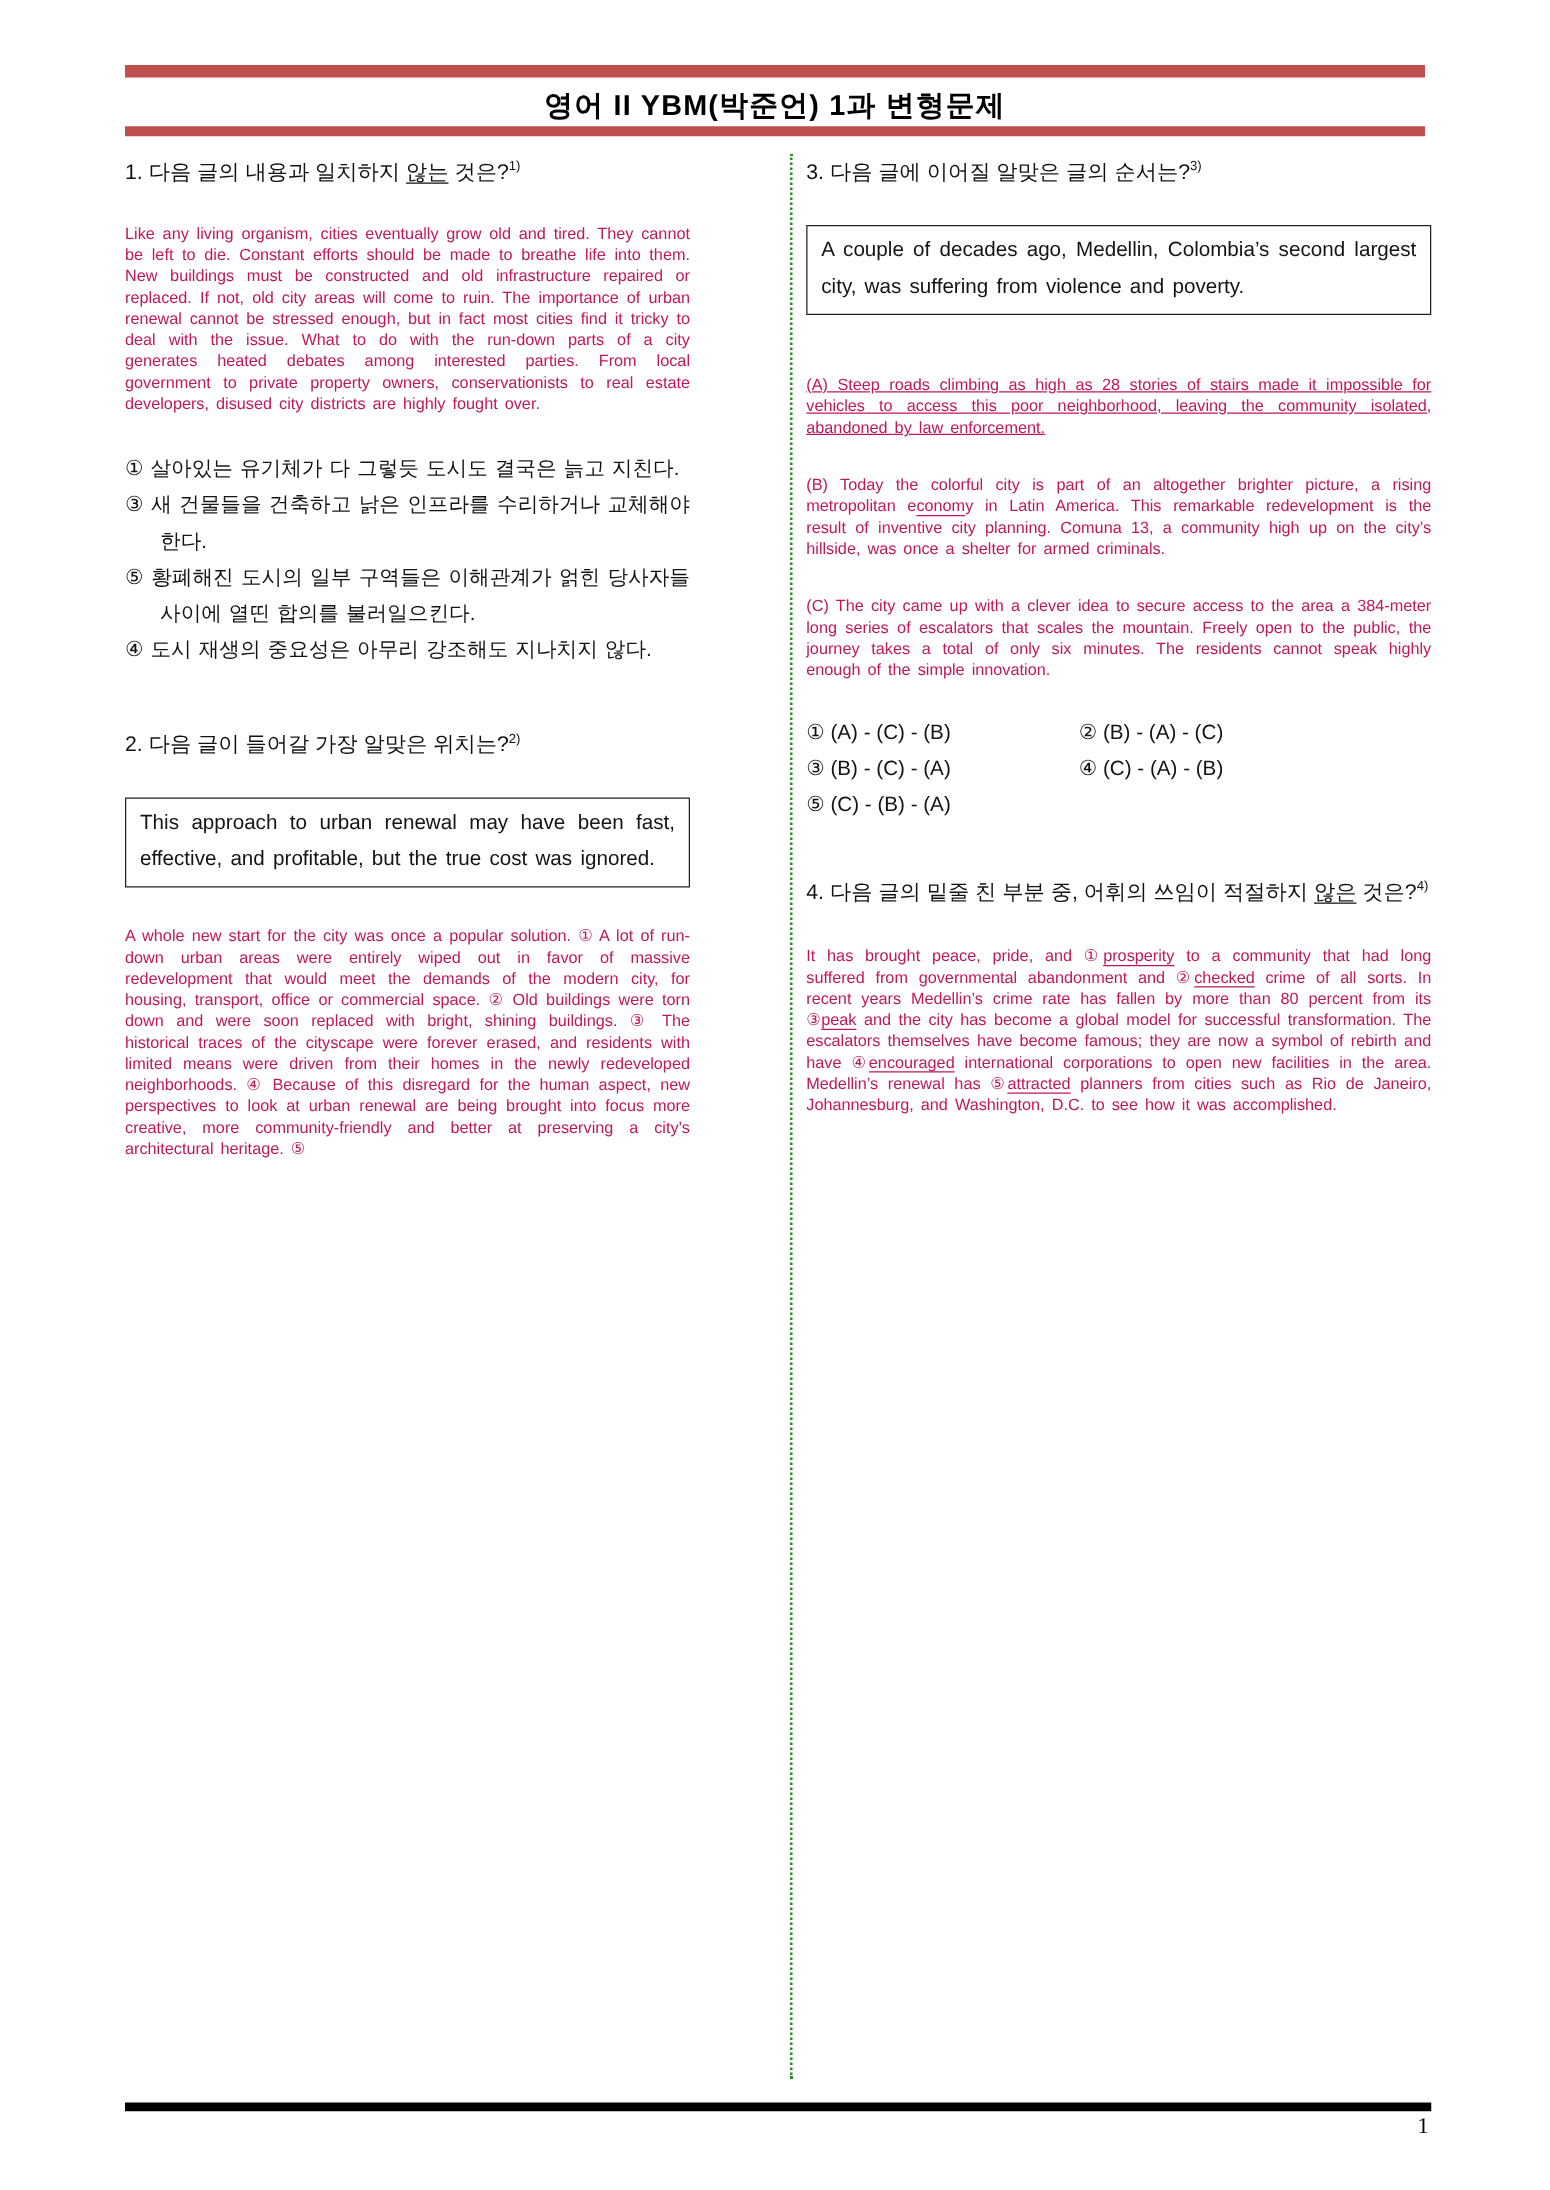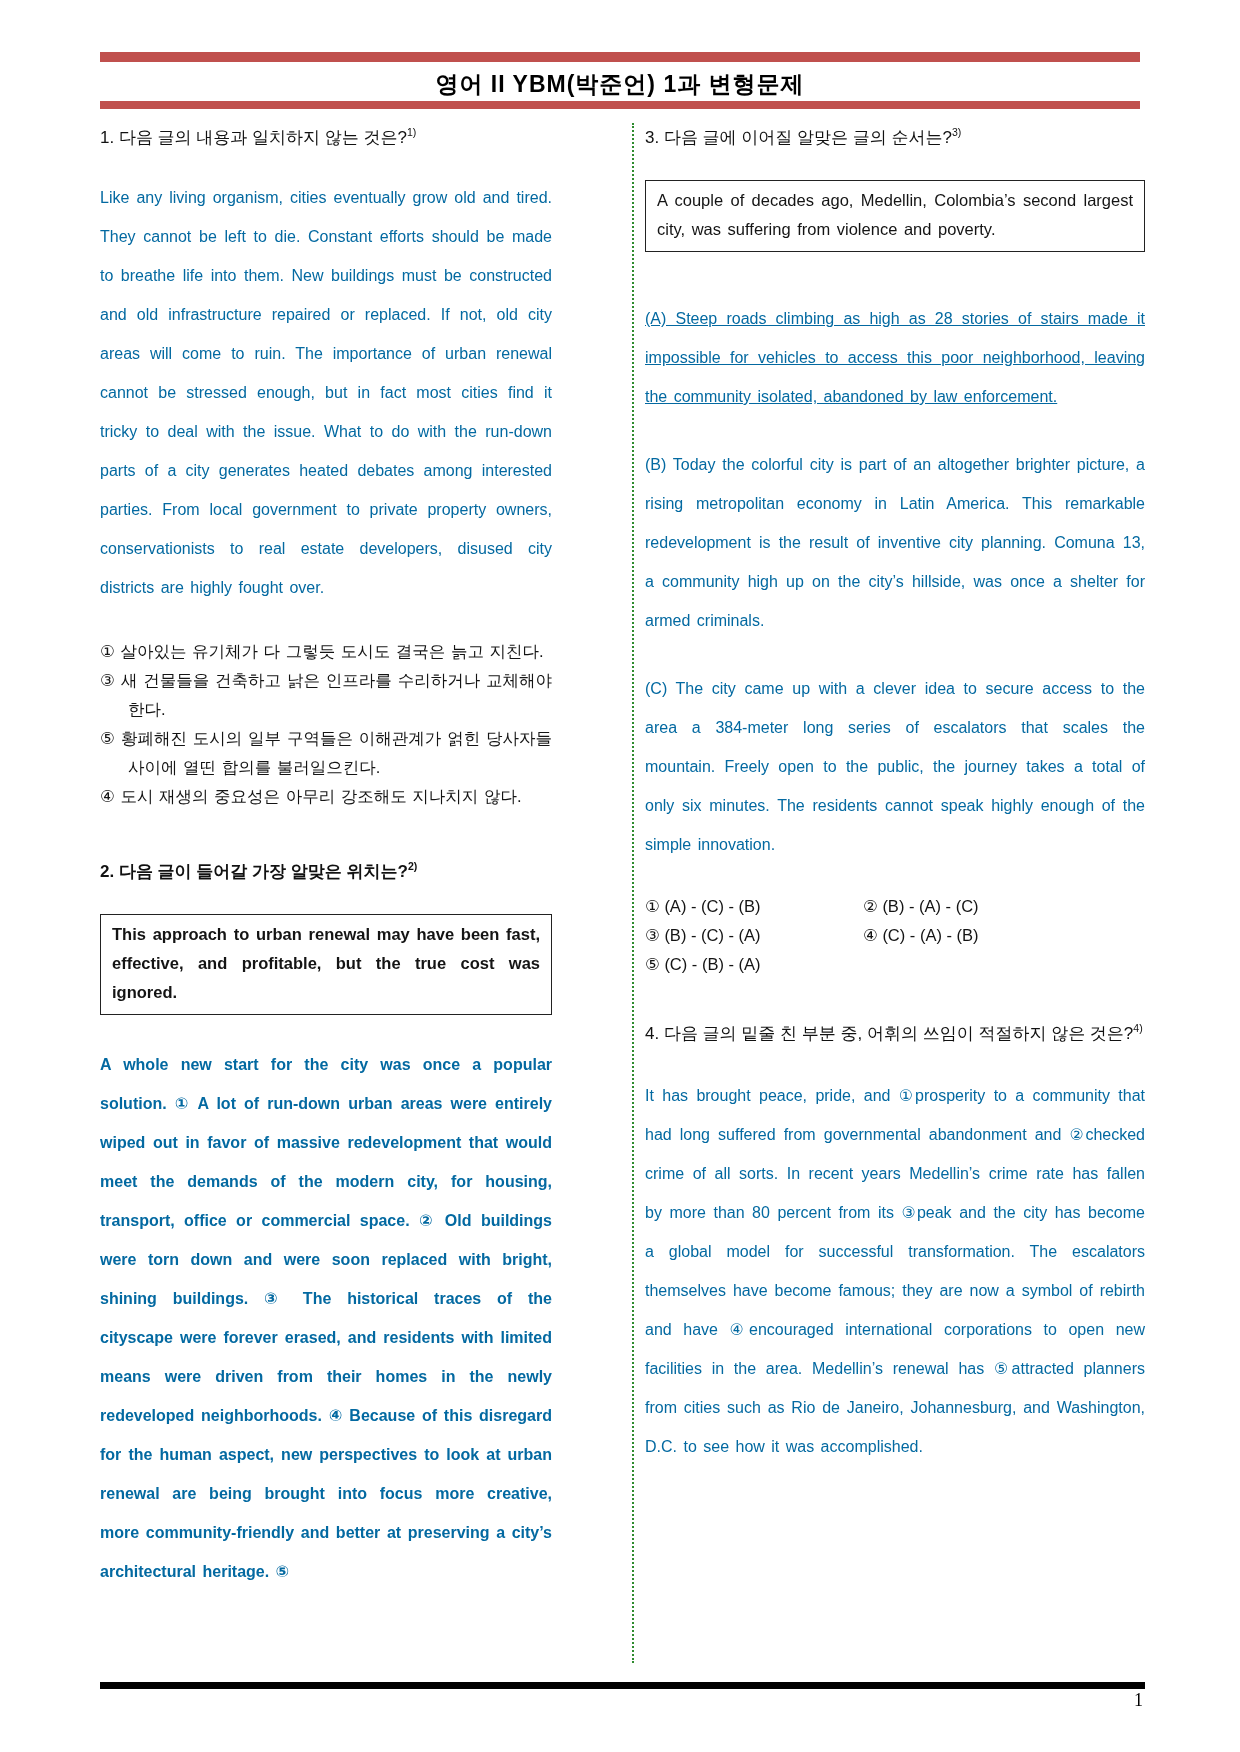--- a/index.html
+++ b/index.html
@@ -27,44 +27,44 @@
     align-items:stretch;
   }
   .col-left  { width:452px; }
   .col-div   { border-left:2px dotted #2e8b2e; margin-left:80px; margin-right:11px; }
   .col-right { flex:1; }
 
   .qheader {
     font-size:17px; line-height:29px; color:#111;
   }
   .passage {
-    font-size:16px; line-height:39px;
+    font-size:13px; line-height:17px;
     text-align:justify; text-justify:inter-word;
     word-spacing:2px;
     margin-top:26px;
-    color:#0369a1;
+    color:#be185d;
   }
   .choices { margin-top:30px; font-size:16.5px; line-height:29px; }
   .choice  { padding-left:28px; text-indent:-28px; text-align:justify; word-spacing:1px; }
   .insert-box {
     border:1.5px solid #222;
     padding:5px 11px 7px 11px;
     margin-top:28px;
     font-size:16.5px; line-height:29px;
     text-align:justify; word-spacing:2px;
   }
-  .section { margin-top:46px;font-weight:bold; }
+  .section { margin-top:46px; }
   .section-tight { margin-top:40px; }
   .order-choices {
     display:grid; grid-template-columns:218px auto;
     margin-top:28px;
     font-size:16.5px; line-height:29px;
     row-gap:0;
   }
-  .u   { text-underline-offset:3px; }
+  .u   { text-decoration:underline; text-underline-offset:3px; }
   .sup { vertical-align:super; font-size:0.62em; line-height:0; }
 
   .footer { position:absolute; left:100px; width:1045px; top:1682px; }
   .footer-rule { height:7px; background:#000; }
   .page-number {
     text-align:right;
     font-family:"Liberation Serif","DejaVu Serif",serif;
     font-size:18px; color:#000;
     margin-top:1px; padding-right:2px;
   }

